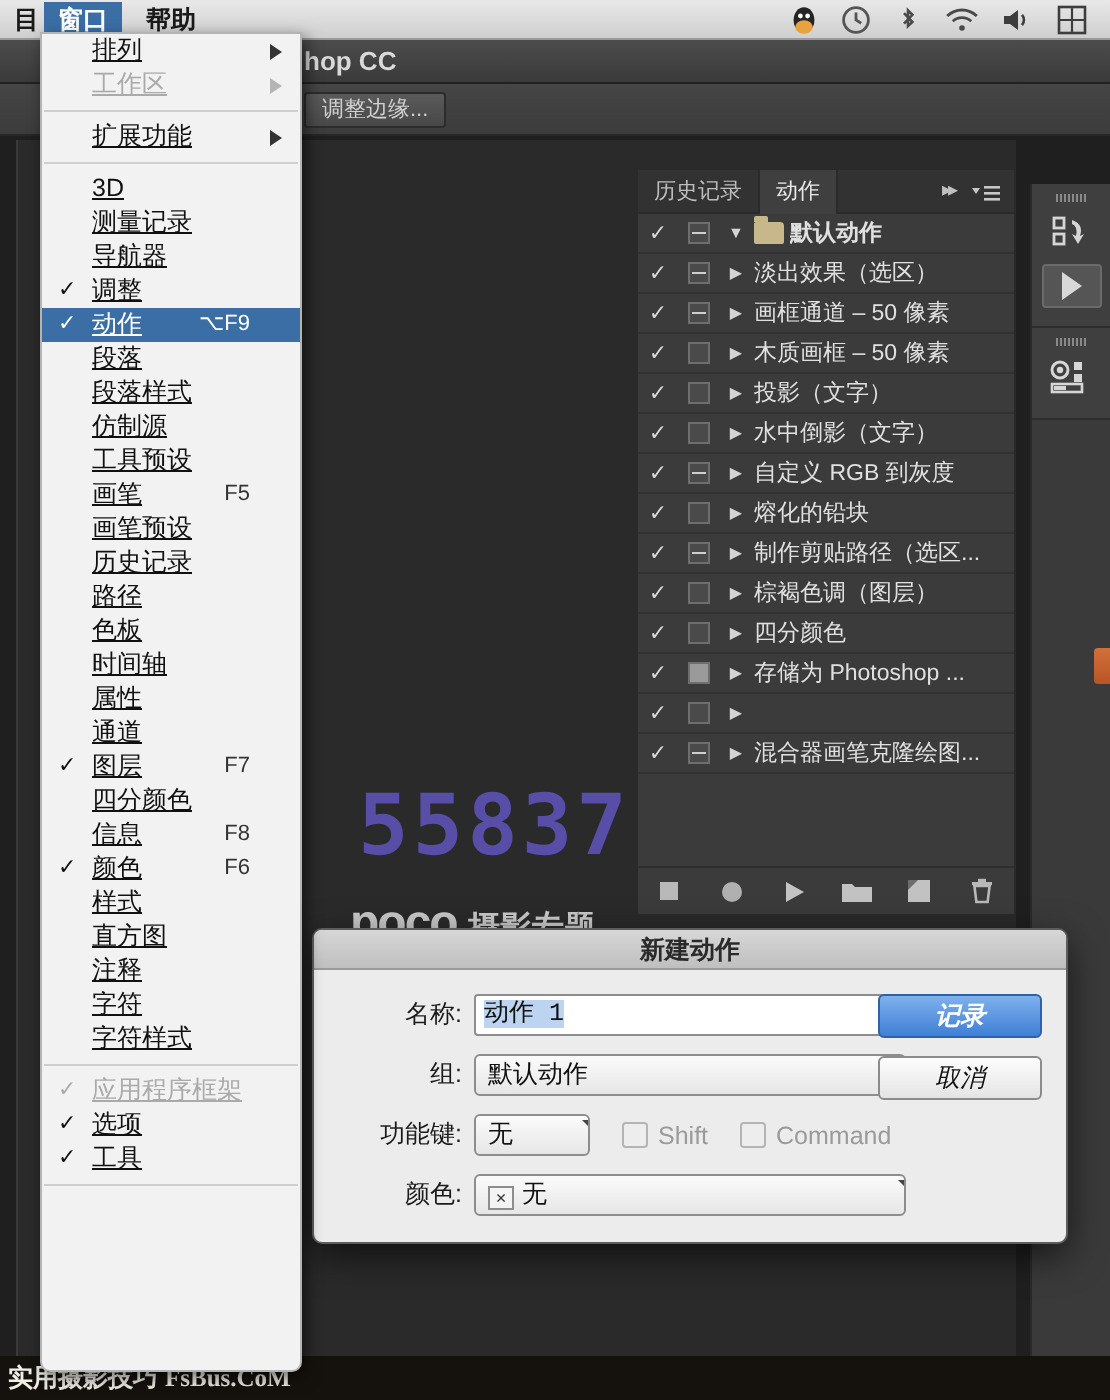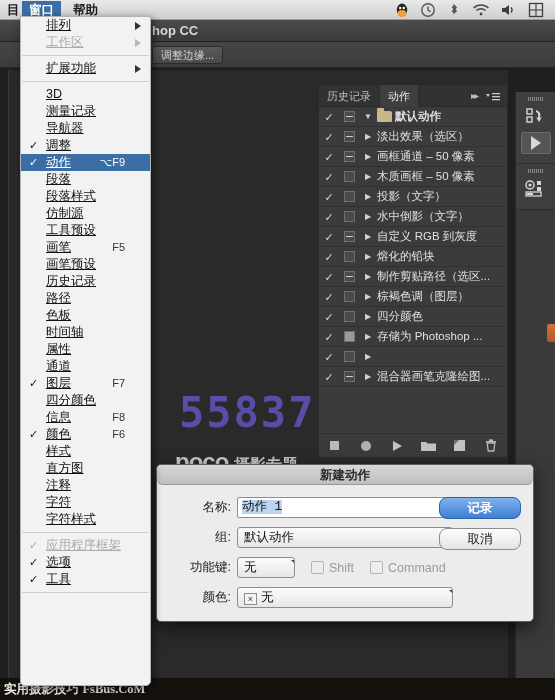--- a/index.html
+++ b/index.html
@@ -133,41 +133,41 @@
 
   
   #dlg{
     position:absolute; left:156px; top:444px; width:378px; height:158px;
     background:#ececec; border:1px solid #5d5d5d; border-radius:5px;
     box-shadow:0 6px 18px rgba(0,0,0,.6);
     overflow:hidden;
   }
   #dlg-title{
     height:20px; line-height:20px; text-align:center; font-size:12.5px; font-weight:bold; color:#2a2a2a;
-    background:linear-gradient(to bottom,#d7d7d7,#bfbfbf); border-bottom:1px solid #9a9a9a;border-radius:6px;
+    background:linear-gradient(to bottom,#d7d7d7,#bfbfbf); border-bottom:1px solid #9a9a9a;
   }
   .drow{ position:absolute; display:flex; align-items:center; }
   .dlabel{ font-size:12.5px; color:#1a1a1a; text-align:right; white-space:nowrap; }
   .dfield{
     height:21px; background:#fff; border:1px solid #8d8d8d; border-radius:2px;
     font-size:12.5px; line-height:19px; padding:0 4px; color:#111; overflow:hidden; white-space:nowrap;font-family:Liberation Mono, monospace;
   }
   .dfield .selhl{ background:#bcd4f0; }
   .dselect{
     height:21px; background:linear-gradient(to bottom,#fbfbfb,#e6e6e6);
     border:1px solid #8d8d8d; border-radius:3px; font-size:12.5px; line-height:19px;
     padding:0 18px 0 6px; color:#111; position:relative; white-space:nowrap; overflow:hidden;
   }
   .dselect .sp{ position:absolute; right:4px; top:4px; width:7px; height:13px; }
   .dselect .sp .u,.dselect .sp .d{ width:0;height:0;margin:0 auto; }
   .dselect .sp .u{ border-bottom:4px solid #444; border-left:4px solid transparent; border-right:4px solid transparent;}
   .dselect .sp .d{ border-top:4px solid #444; border-left:4px solid transparent; border-right:4px solid transparent; margin-top:2px;}
   .dbtn{
-    height:22px; line-height:20px; text-align:center; font-size:12.5px; border-radius:8px;
-    background:linear-gradient(to bottom,#fdfdfd,#e4e4e4); border:1px solid #8b8b8b; color:#111;
+    height:22px; line-height:20px; text-align:center; font-size:12.5px; border-radius:3px;
+    background:linear-gradient(to bottom,#fdfdfd,#e4e4e4); border:1px solid #8b8b8b; color:#111;font-style:italic;
   }
   .dbtn.primary{
     background:linear-gradient(to bottom,#7fb1ec,#3f7fd6); border:1px solid #2e62a8; color:#fff; font-weight:bold;
   }
   .cbx{ width:13px; height:13px; border:1px solid #b4b4b4; background:#ededed; border-radius:2px; }
   .cblabel{ font-size:12.5px; color:#9a9a9a; margin-left:5px; }
   .xbox{ display:inline-block; width:13px; height:12px; border:1px solid #8d8d8d; background:#f4f4f4;
          font-size:9px; line-height:11px; text-align:center; color:#333; vertical-align:-1px; margin-right:4px; }
 
   

